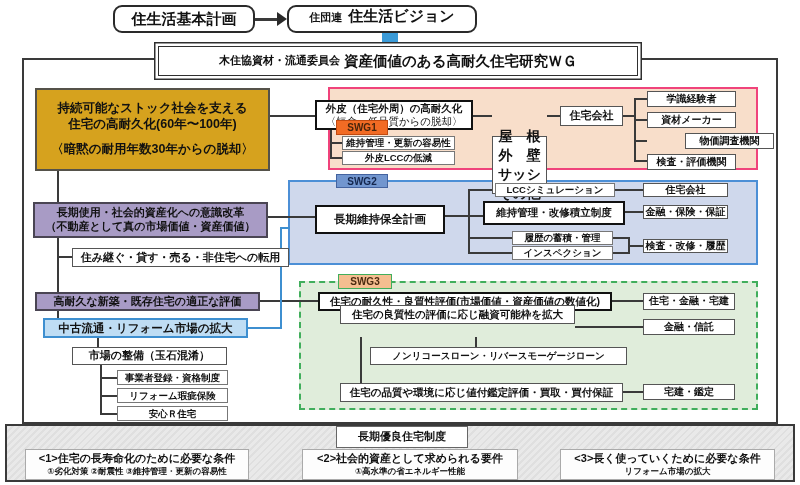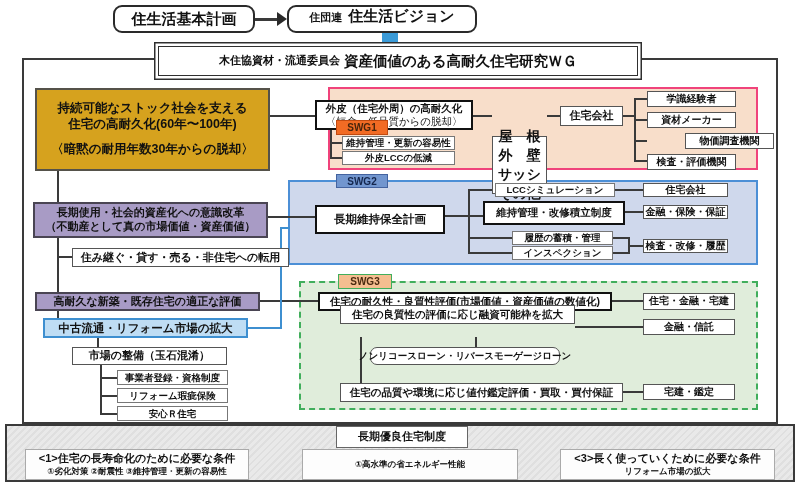--- a/index.html
+++ b/index.html
@@ -149,21 +149,21 @@
   <div class="panel" style="left:299px;top:281px;width:459px;height:129px;background:#E0EDDB;border:2px dashed #41AE5C;"></div>
   <div class="swg-label" style="left:338px;top:274px;width:54px;height:15px;background:#F5BE90;border:1.5px solid #41AE5C;color:#4a2a10;">
     <span>SWG3</span>
   </div>
   <div class="bx bold-border" style="left:318px;top:292px;width:294px;height:19px;font-weight:bold;font-size:10.5px;">
     <span>住宅の耐久性・良質性評価(市場価値・資産価値の数値化)</span>
   </div>
   <div class="bx thin-border" style="left:340px;top:305px;width:235px;height:19px;font-weight:bold;font-size:10.5px;">
     <span>住宅の良質性の評価に応じ融資可能枠を拡大</span>
   </div>
-  <div class="bx thin-border" style="left:370px;top:347px;width:190px;height:18px;font-weight:bold;font-size:9.5px;border-radius:7px;">
+  <div class="bx thin-border" style="left:370px;top:347px;width:257px;height:18px;font-weight:bold;font-size:9.5px;">
     <span>ノンリコースローン・リバースモーゲージローン</span>
   </div>
   <div class="bx thin-border" style="left:340px;top:383px;width:283px;height:19px;font-weight:bold;font-size:10.5px;">
     <span>住宅の品質や環境に応じ値付鑑定評価・買取・買付保証</span>
   </div>
   <div class="bx thin-border" style="left:643px;top:293px;width:92px;height:17px;font-weight:bold;font-size:10px;">
     <span>住宅・金融・宅建</span>
   </div>
   <div class="bx thin-border" style="left:643px;top:319px;width:92px;height:16px;font-weight:bold;font-size:10px;">
     <span>金融・信託</span>
@@ -223,20 +223,21 @@
   <div class="abs" style="left:5px;top:424px;width:790px;height:58px;border:2px solid #3a3a3a;z-index:1;
               background:repeating-linear-gradient(135deg,#e9e9e9 0 3px,#dfdfdf 3px 5px);"></div>
   <div class="bx" style="left:336px;top:426px;width:132px;height:22px;border:1.5px solid #666;font-weight:bold;font-size:11px;z-index:3;">
     <span>長期優良住宅制度</span>
   </div>
   <div class="bx" style="left:25px;top:449px;width:224px;height:31px;border:1px solid #aaa;background:#fdfdfd;z-index:2;">
     <span style="font-weight:bold;font-size:11px;">&lt;1&gt;住宅の長寿命化のために必要な条件</span>
     <span style="font-size:8.5px;font-weight:bold;">①劣化対策 ②耐震性 ③維持管理・更新の容易性</span>
   </div>
   <div class="bx" style="left:302px;top:449px;width:216px;height:31px;border:1px solid #aaa;background:#fdfdfd;z-index:2;">
+    <span style="font-weight:bold;font-size:11px;">&lt;2&gt;社会的資産として求められる要件</span>
     <span style="font-size:8.5px;font-weight:bold;">①高水準の省エネルギー性能</span>
   </div>
   <div class="bx" style="left:560px;top:449px;width:215px;height:31px;border:1px solid #aaa;background:#fdfdfd;z-index:2;">
     <span style="font-weight:bold;font-size:11px;">&lt;3&gt;長く使っていくために必要な条件</span>
     <span style="font-size:8.5px;font-weight:bold;">リフォーム市場の拡大</span>
   </div>
 
 </div>
 
 </body></html>

